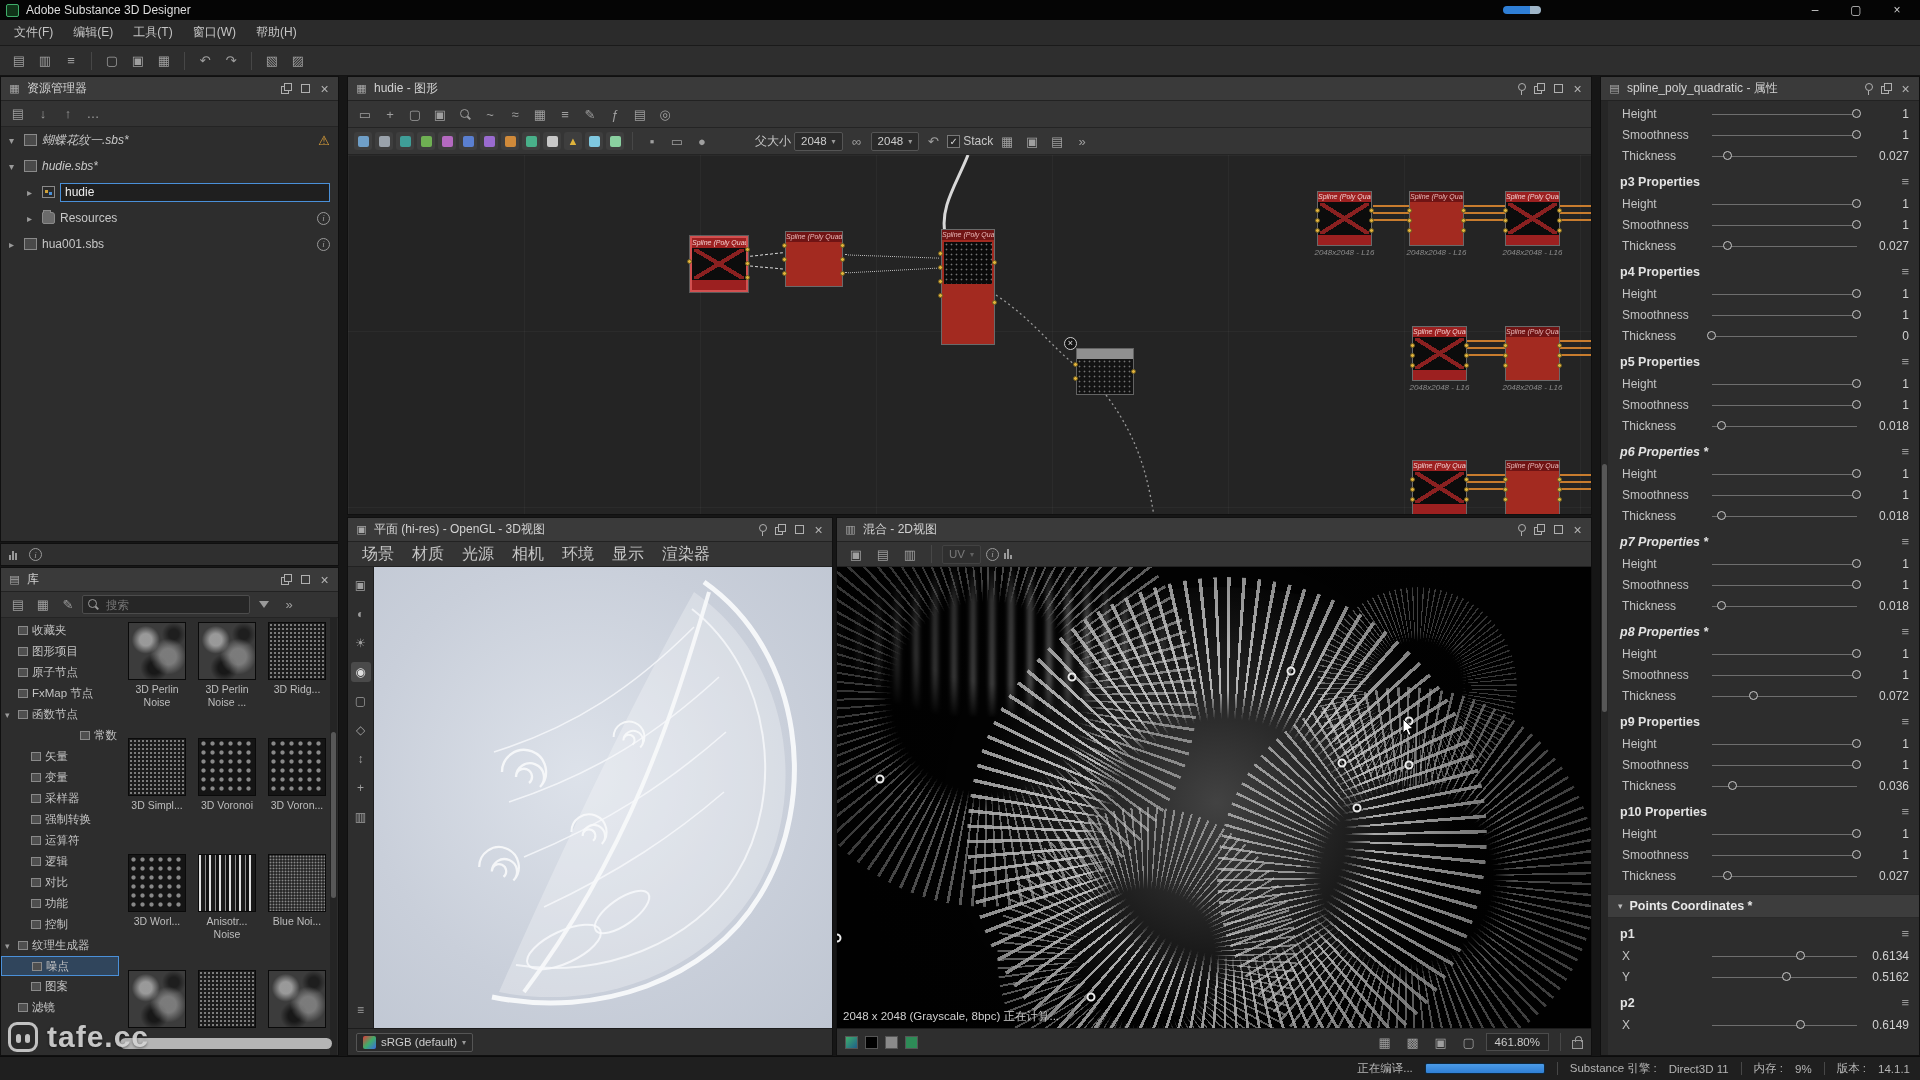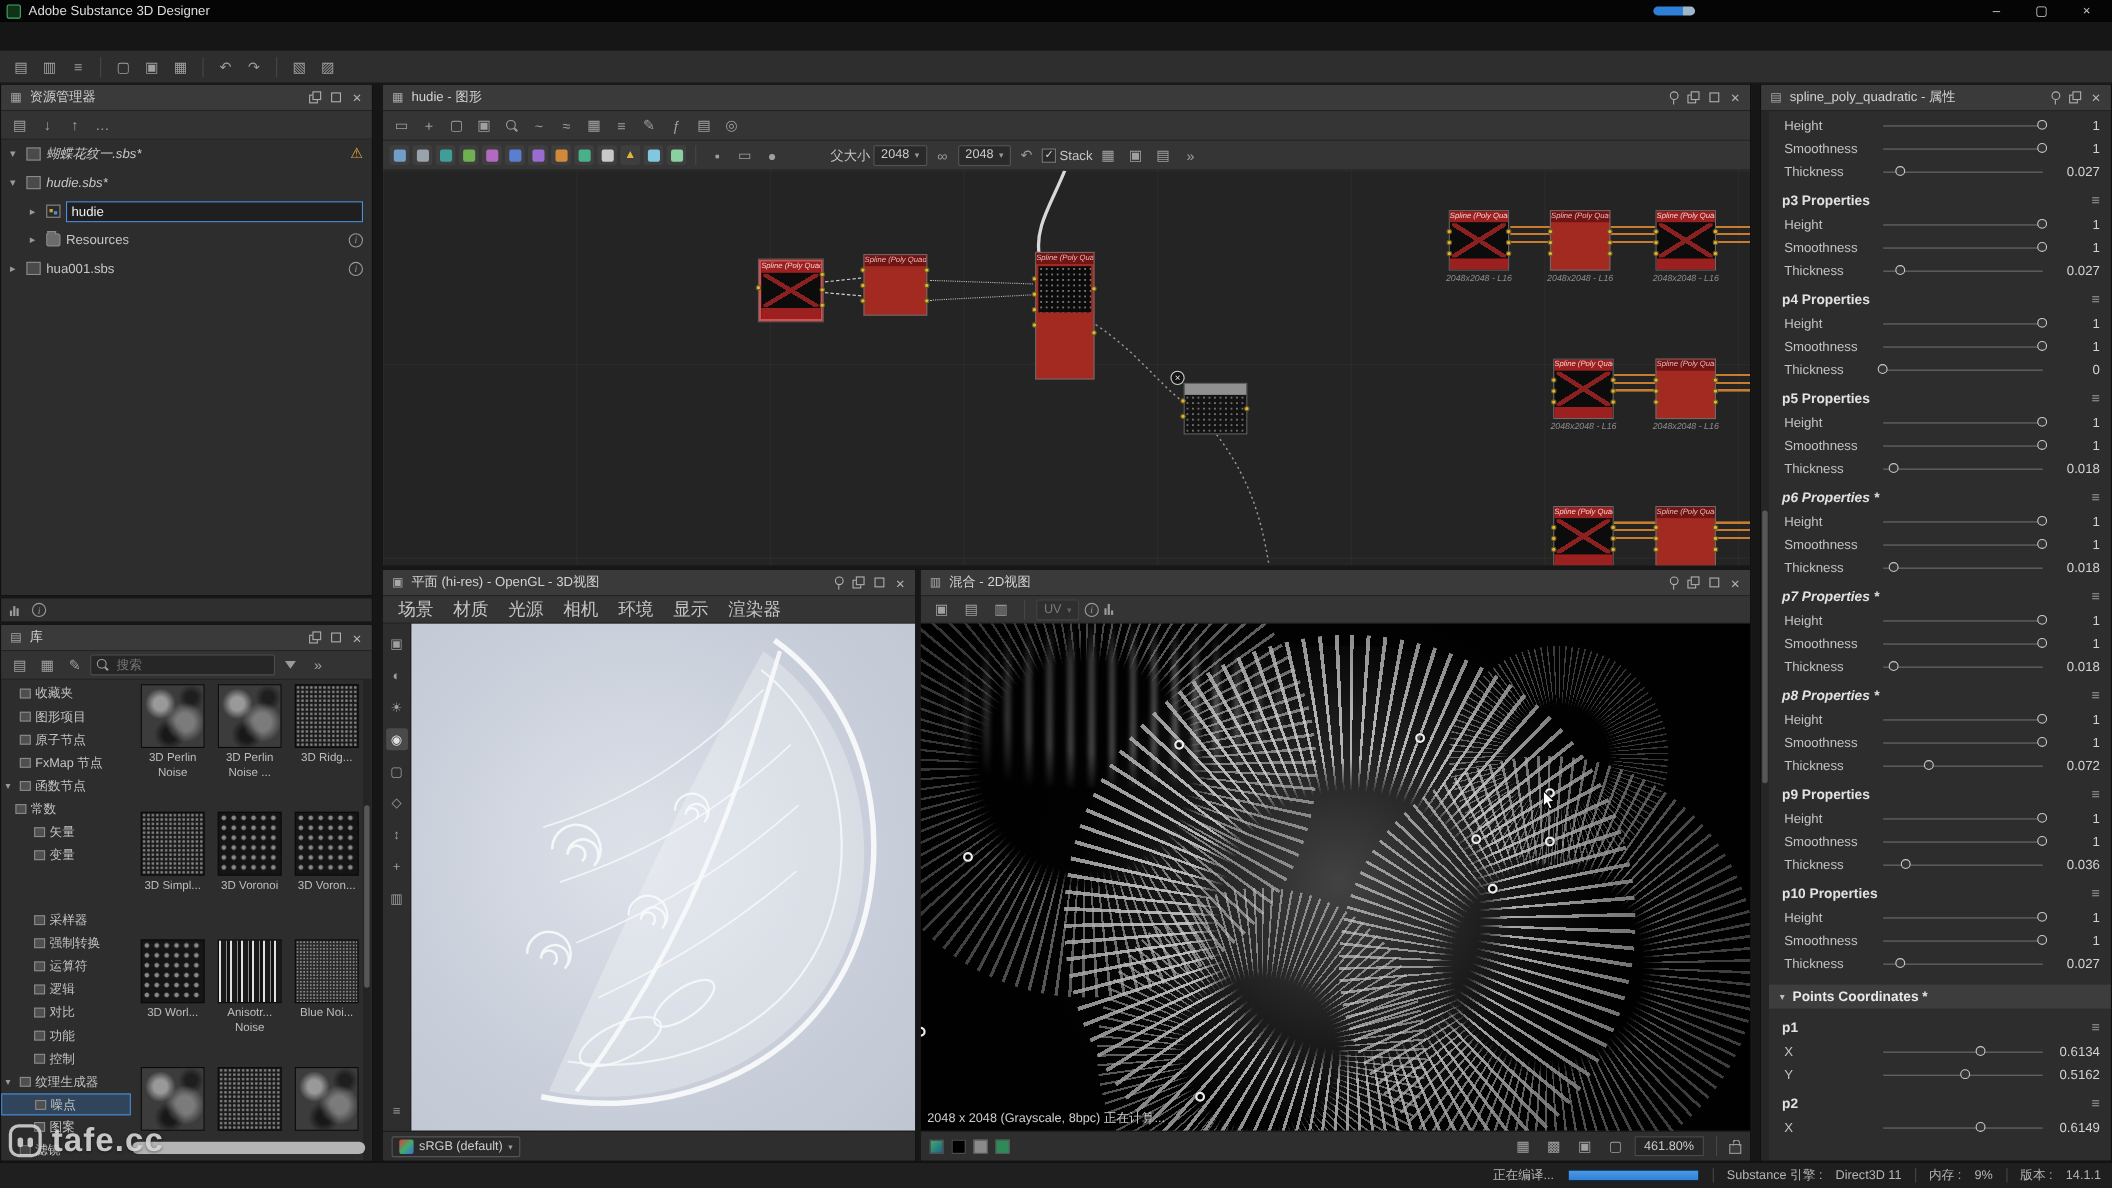--- a/index.html
+++ b/index.html
@@ -211,20 +211,27 @@
   <div class="titlebar">
     <span class="appicon"></span>
     <span>Adobe Substance 3D Designer</span>
     <span class="spacer"></span>
     <span class="notifpill"></span>
     <span class="winbtn">–</span>
     <span class="winbtn">▢</span>
     <span class="winbtn close">×</span>
   </div>
 
+  <div class="menubar" id="menubar">
+      <div class="menu-item">文件(F)</div>
+      <div class="menu-item">编辑(E)</div>
+      <div class="menu-item">工具(T)</div>
+      <div class="menu-item">窗口(W)</div>
+      <div class="menu-item">帮助(H)</div>
+    </div>
 
   <div class="maintoolbar" id="maintoolbar">
       <span class="tico">▤</span>
       <span class="tico">▥</span>
       <span class="tico">≡</span>
       <span class="tsep"></span>
       <span class="tico">▢</span>
       <span class="tico">▣</span>
       <span class="tico">▦</span>
       <span class="tsep"></span>
@@ -341,36 +348,36 @@
           <div class="crow" style="padding-left: 4px;">
             <span class="carrow"></span>
             <span class="cicon"></span>
             <span>FxMap 节点</span>
           </div>
           <div class="crow" style="padding-left: 4px;">
             <span class="carrow">▾</span>
             <span class="cicon"></span>
             <span>函数节点</span>
           </div>
-          <div class="crow" style="">
+          <div class="crow" style="padding-left: 17px; justify-content: flex-end;">
             <span class="carrow"></span>
             <span class="cicon"></span>
             <span>常数</span>
           </div>
           <div class="crow" style="padding-left: 17px;">
             <span class="carrow"></span>
             <span class="cicon"></span>
             <span>矢量</span>
           </div>
           <div class="crow" style="padding-left: 17px;">
             <span class="carrow"></span>
             <span class="cicon"></span>
             <span>变量</span>
           </div>
-          <div class="crow" style="padding-left: 17px; margin-top: 38px;">
+          <div class="crow" style="padding-left: 17px;">
             <span class="carrow"></span>
             <span class="cicon"></span>
             <span>采样器</span>
           </div>
           <div class="crow" style="padding-left: 17px;">
             <span class="carrow"></span>
             <span class="cicon"></span>
             <span>强制转换</span>
           </div>
           <div class="crow" style="padding-left: 17px;">

